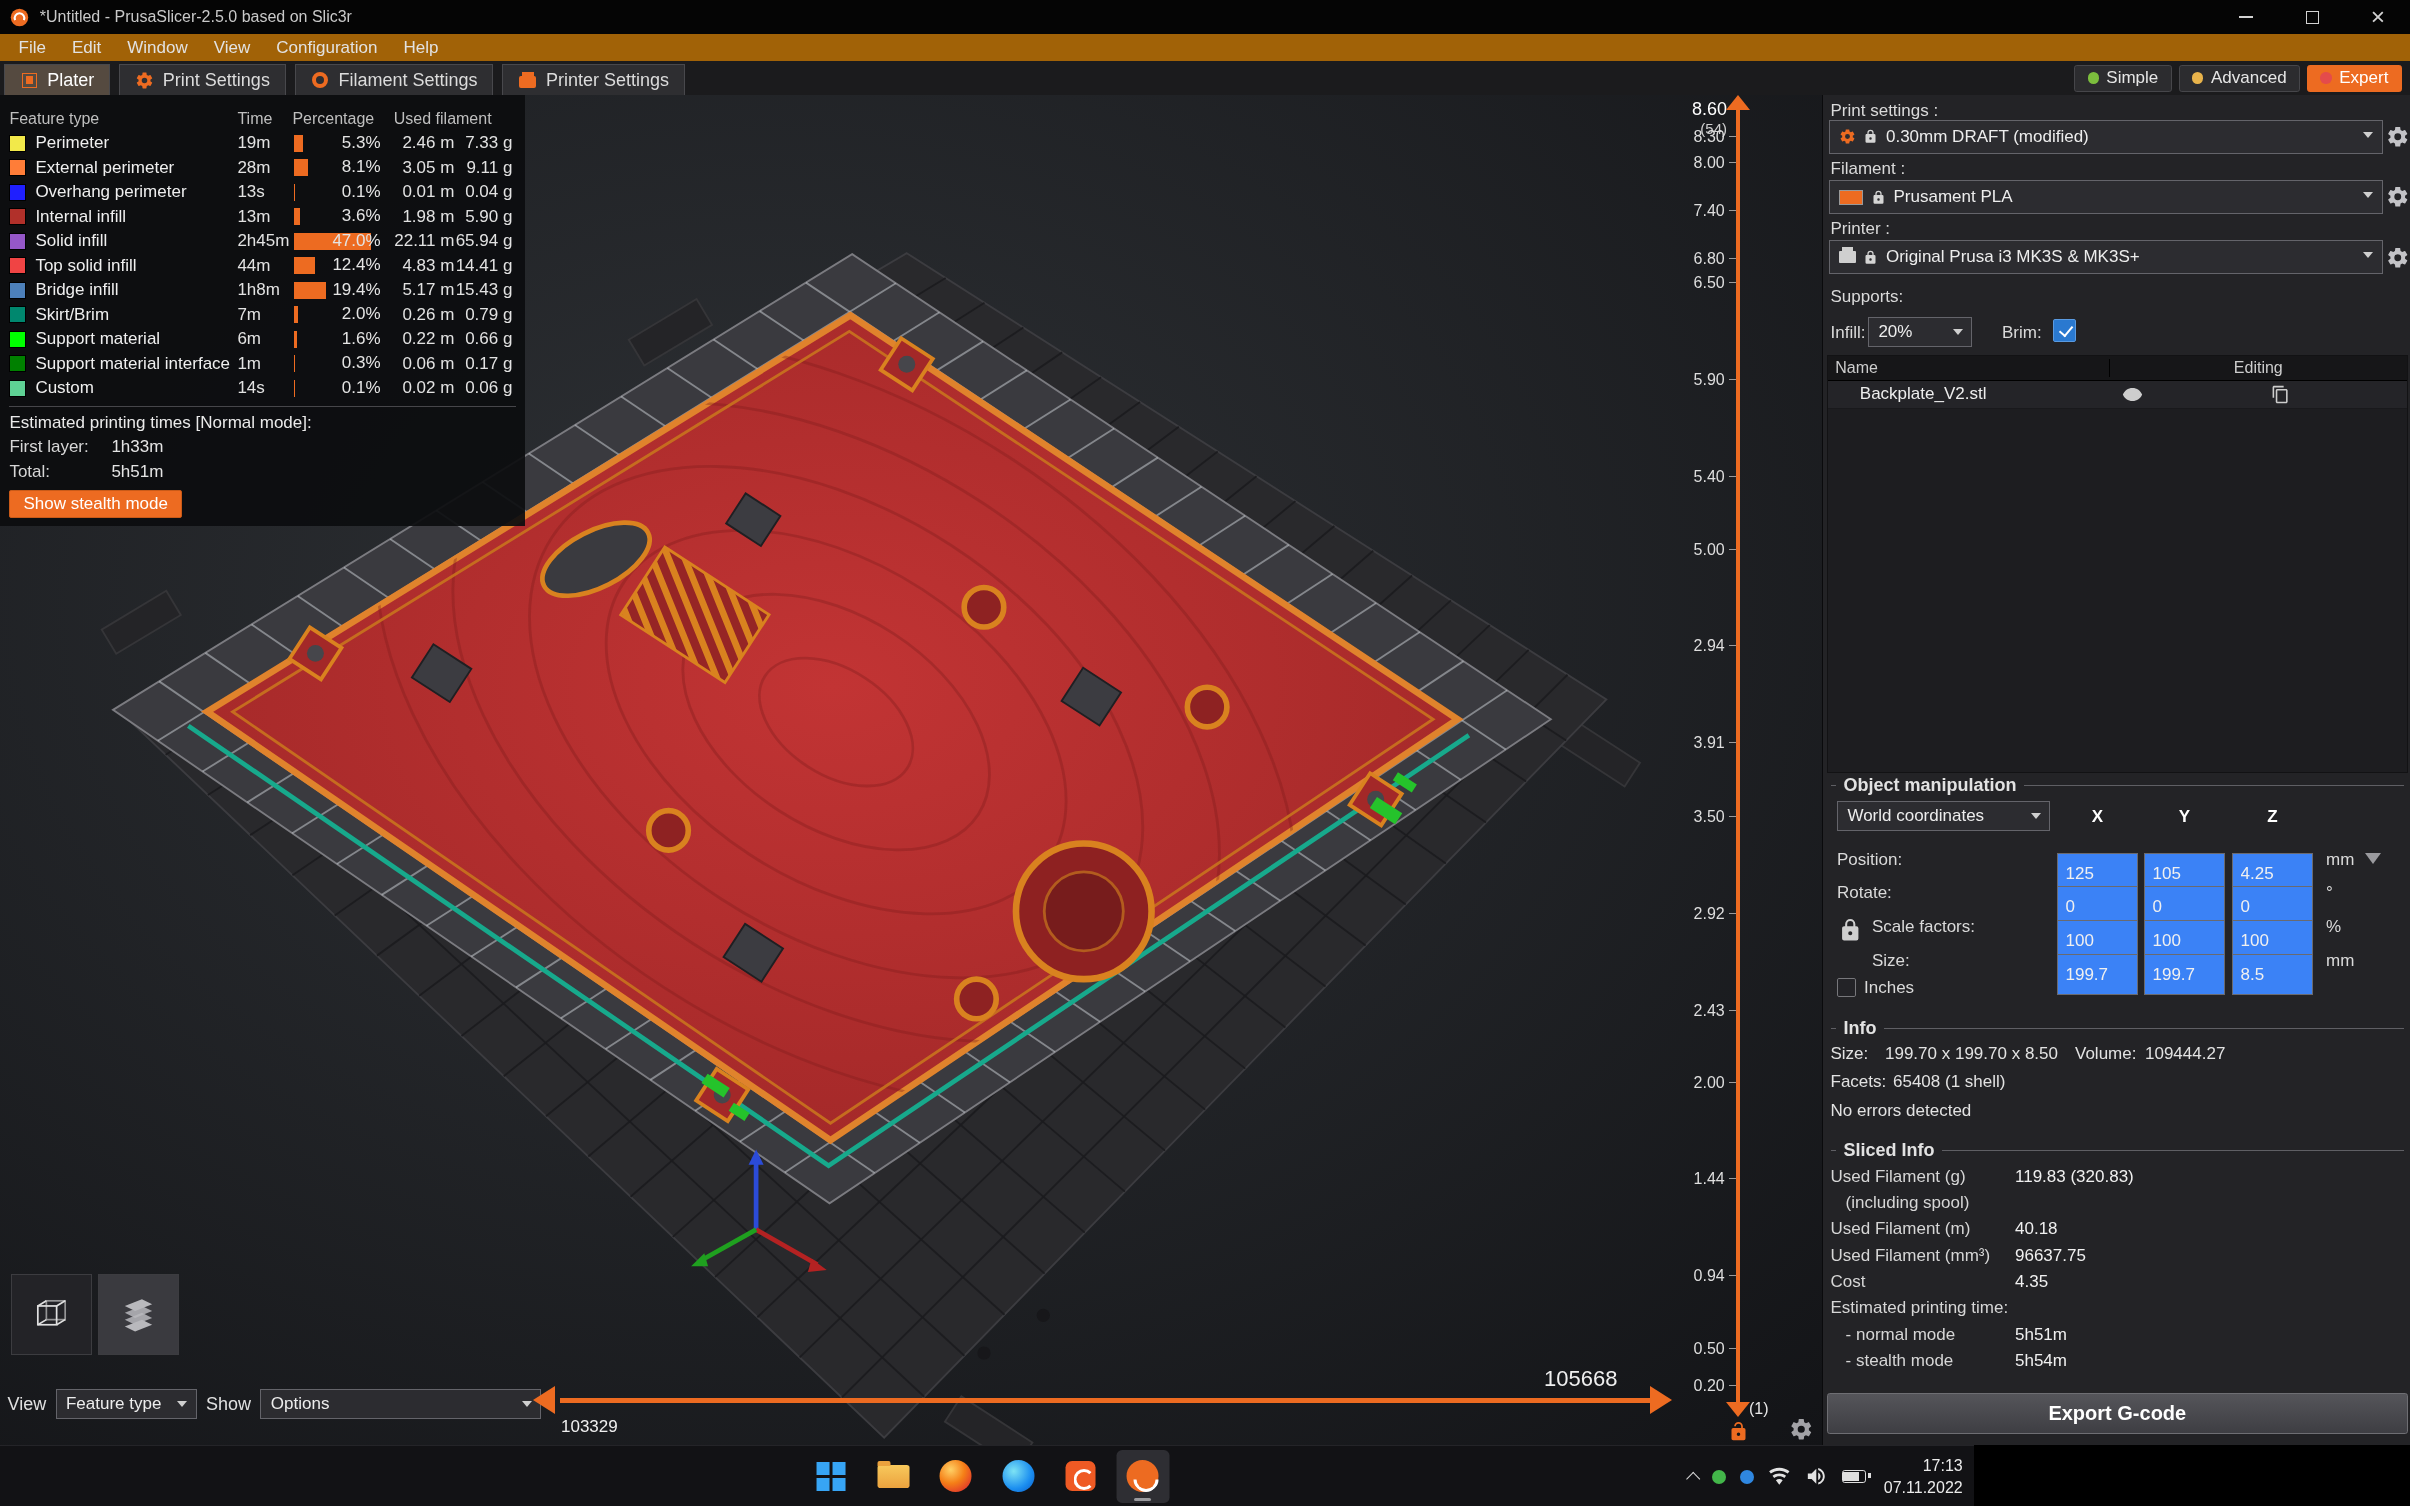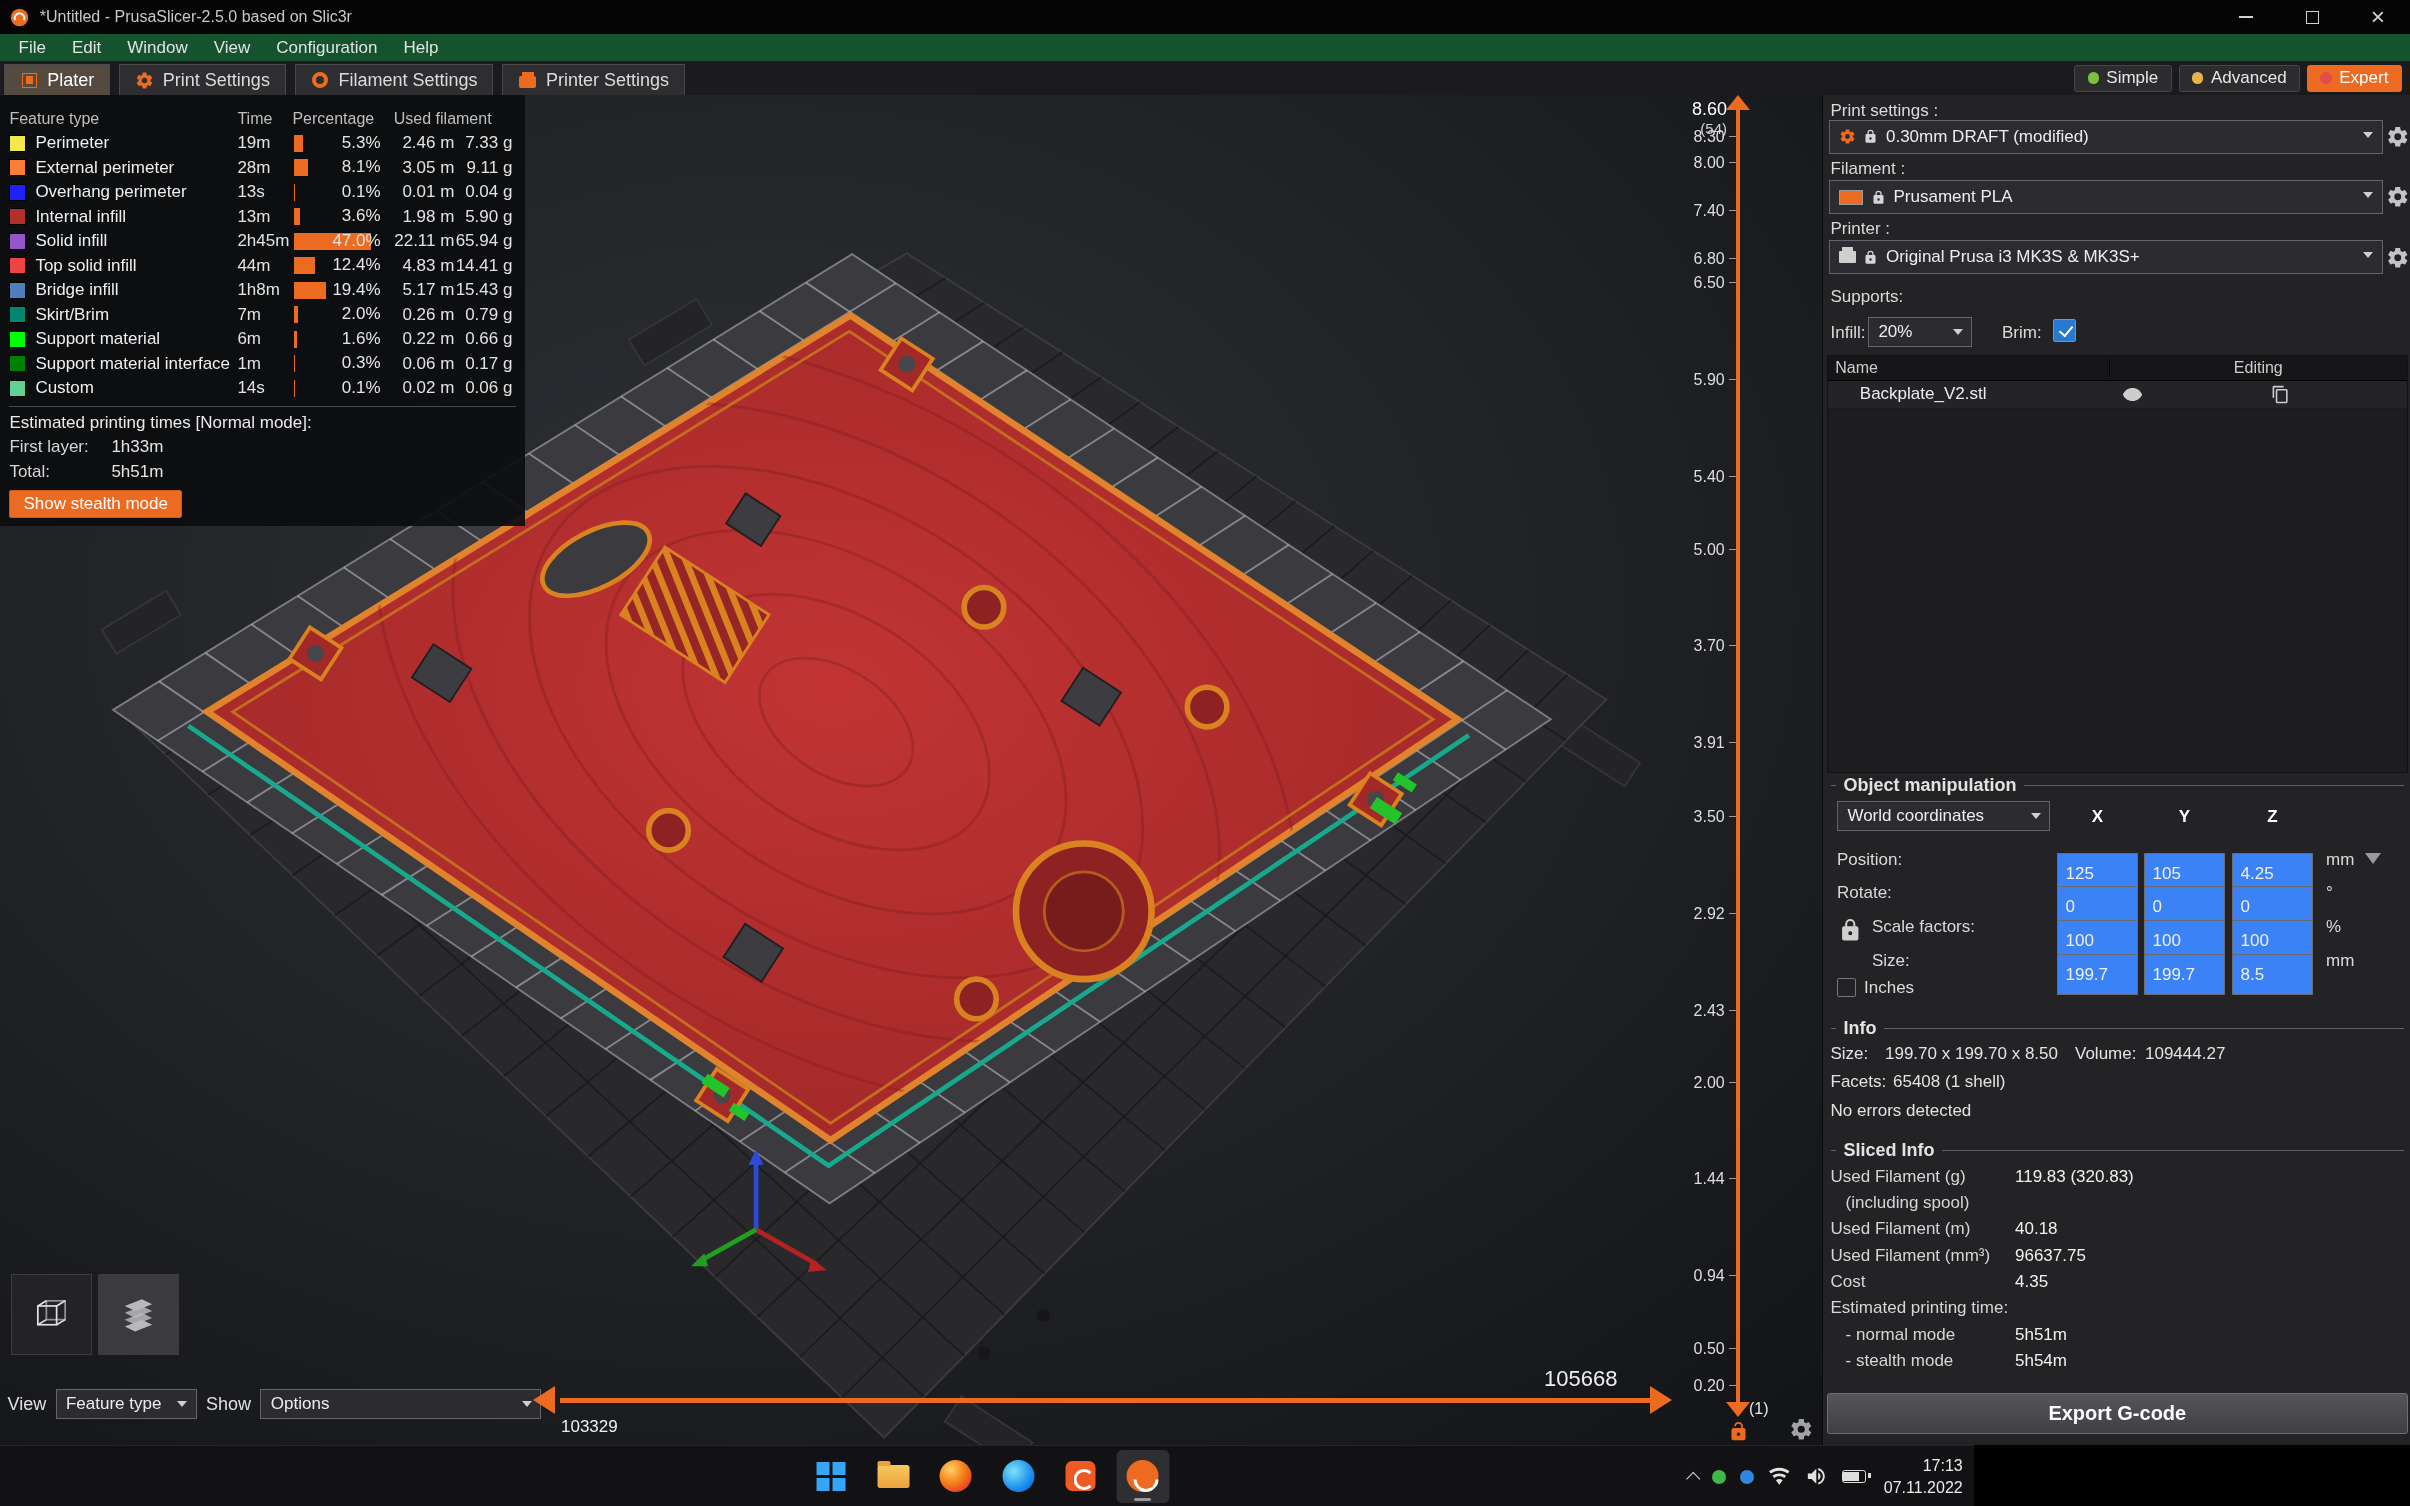--- a/index.html
+++ b/index.html
@@ -10,21 +10,21 @@
 #titlebar{position:absolute;left:0;top:0;width:2411px;height:34px;background:#050505;display:flex;align-items:center}
 .app-ico{width:21px;height:21px;margin-left:9.4px;flex:none}
 #win-title{margin-left:9.4px;font-size:16px;color:#c9c9c9;white-space:nowrap}
 #win-controls{margin-left:auto;display:flex;height:34px}
 .wc{width:66px;height:34px;display:flex;align-items:center;justify-content:center}
 .g-min{width:14px;height:1.9px;background:#d2d2d2}
 .g-max{width:13px;height:13px;border:1.9px solid #d2d2d2}
 .g-close{font-size:24.5px;color:#d2d2d2;line-height:1}
 
 
-#menubar{position:absolute;top:34px;left:0;width:2411px;height:27px;background:#14532d;display:flex;align-items:center;padding-left:5.6px}
+#menubar{position:absolute;top:34px;left:0;width:2411px;height:27px;background:#a16207;display:flex;align-items:center;padding-left:5.6px}
 .menu-item{padding:0 13px;font-size:17px;color:#e2e2e2}
 
 
 #tabbar{position:absolute;top:61px;left:0;width:2411px;height:34px;background:#1b1b1d;display:flex;align-items:flex-end}
 #tabs{display:flex;gap:9px;padding-left:3.8px}
 .tab{display:flex;align-items:center;gap:8.5px;height:31px;padding:0 15px;background:#2e2e31;border:0.9px solid #48484c;border-bottom:none;font-size:18px;color:#dcdcdc;white-space:nowrap}
 .tab.active{background:#554a40;color:#fff}
 .tab-icon{display:flex;align-items:center;justify-content:center;width:19px;height:19px;flex:none}
 .icon-plater{width:15px;height:15px;border:1.9px solid #ED6B21;position:relative}
 .icon-plater::after{content:"";position:absolute;inset:2.8px;background:#ED6B21}
@@ -518,21 +518,21 @@
       </div>
       <div class="vtick" style="top: 371px;">
         <span class="vt-label">5.40</span>
         <span class="vt-dash"></span>
       </div>
       <div class="vtick" style="top: 444px;">
         <span class="vt-label">5.00</span>
         <span class="vt-dash"></span>
       </div>
       <div class="vtick" style="top: 540px;">
-        <span class="vt-label">3.70</span>
+        <span class="vt-label">2.94</span>
         <span class="vt-dash"></span>
       </div>
       <div class="vtick" style="top: 637px;">
         <span class="vt-label">3.91</span>
         <span class="vt-dash"></span>
       </div>
       <div class="vtick" style="top: 711px;">
         <span class="vt-label">3.50</span>
         <span class="vt-dash"></span>
       </div>

